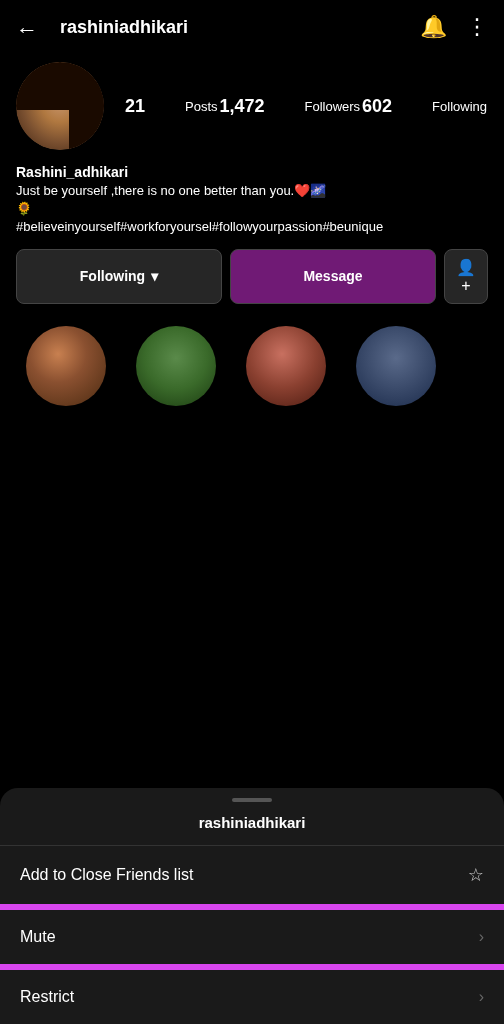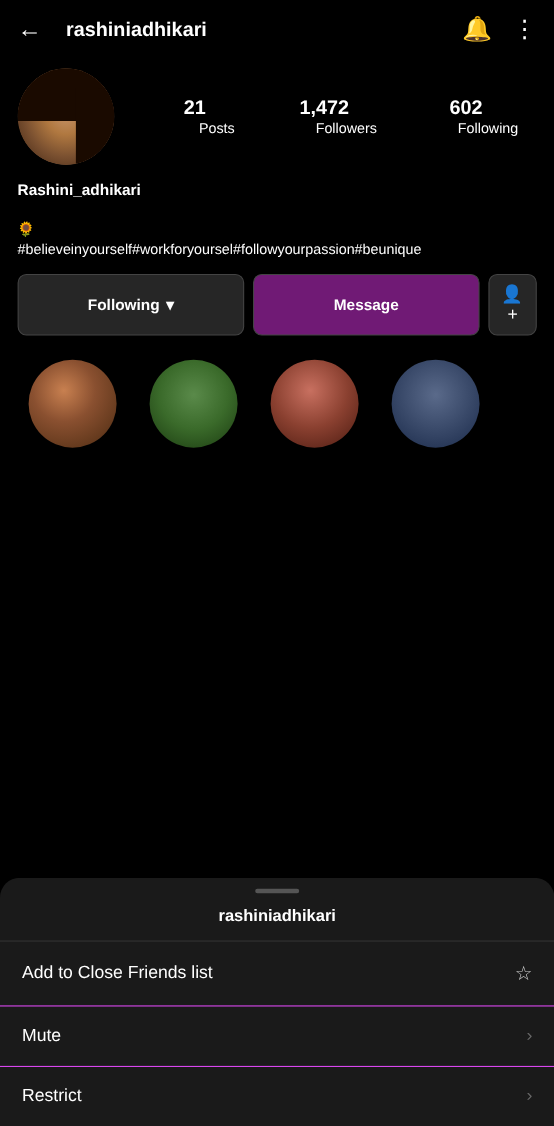--- a/index.html
+++ b/index.html
@@ -95,21 +95,20 @@
     }
 
     .stats-row {
       display: flex;
       flex: 1;
       justify-content: space-around;
       text-align: center;
     }
     .stat-item {
       display: flex;
-      flex-direction: column;
       align-items: center;
     }
     .stat-number {
       font-size: 18px;
       font-weight: 700;
       color: #fff;
     }
     .stat-label {
       font-size: 13px;
       color: #fff;
@@ -256,21 +255,21 @@
       font-weight: 600;
       color: #fff;
       padding: 8px 16px 14px;
       border-bottom: 1px solid #333;
     }
     .sheet-item {
       display: flex;
       align-items: center;
       justify-content: space-between;
       padding: 18px 20px;
-      border-bottom: 1px solid #d946ef;
+      border-bottom: 6px solid #d946ef;
       cursor: pointer;
     }
     .sheet-item:last-child {
       border-bottom: none;
     }
     .sheet-item-label {
       font-size: 16px;
       color: #fff;
     }
     .sheet-item-icon {
@@ -315,21 +314,21 @@
       <div class="stat-item">
         <span class="stat-number">602</span>
         <span class="stat-label">Following</span>
       </div>
     </div>
   </div>
 
   <div class="bio-section">
     <div class="bio-name">Rashini_adhikari</div>
     <div class="bio-text">
-      <br>
+      <span>Just be yourself ,there is no one better than you.❤️🌌</span><br>
       <span>🌻</span><br>
       <span>#believeinyourself#workforyoursel#followyourpassion#beunique</span>
     </div>
   </div>
 
   <div class="action-buttons">
     <button class="btn-following">
       <span>Following</span>
       <span>▾</span>
     </button>

